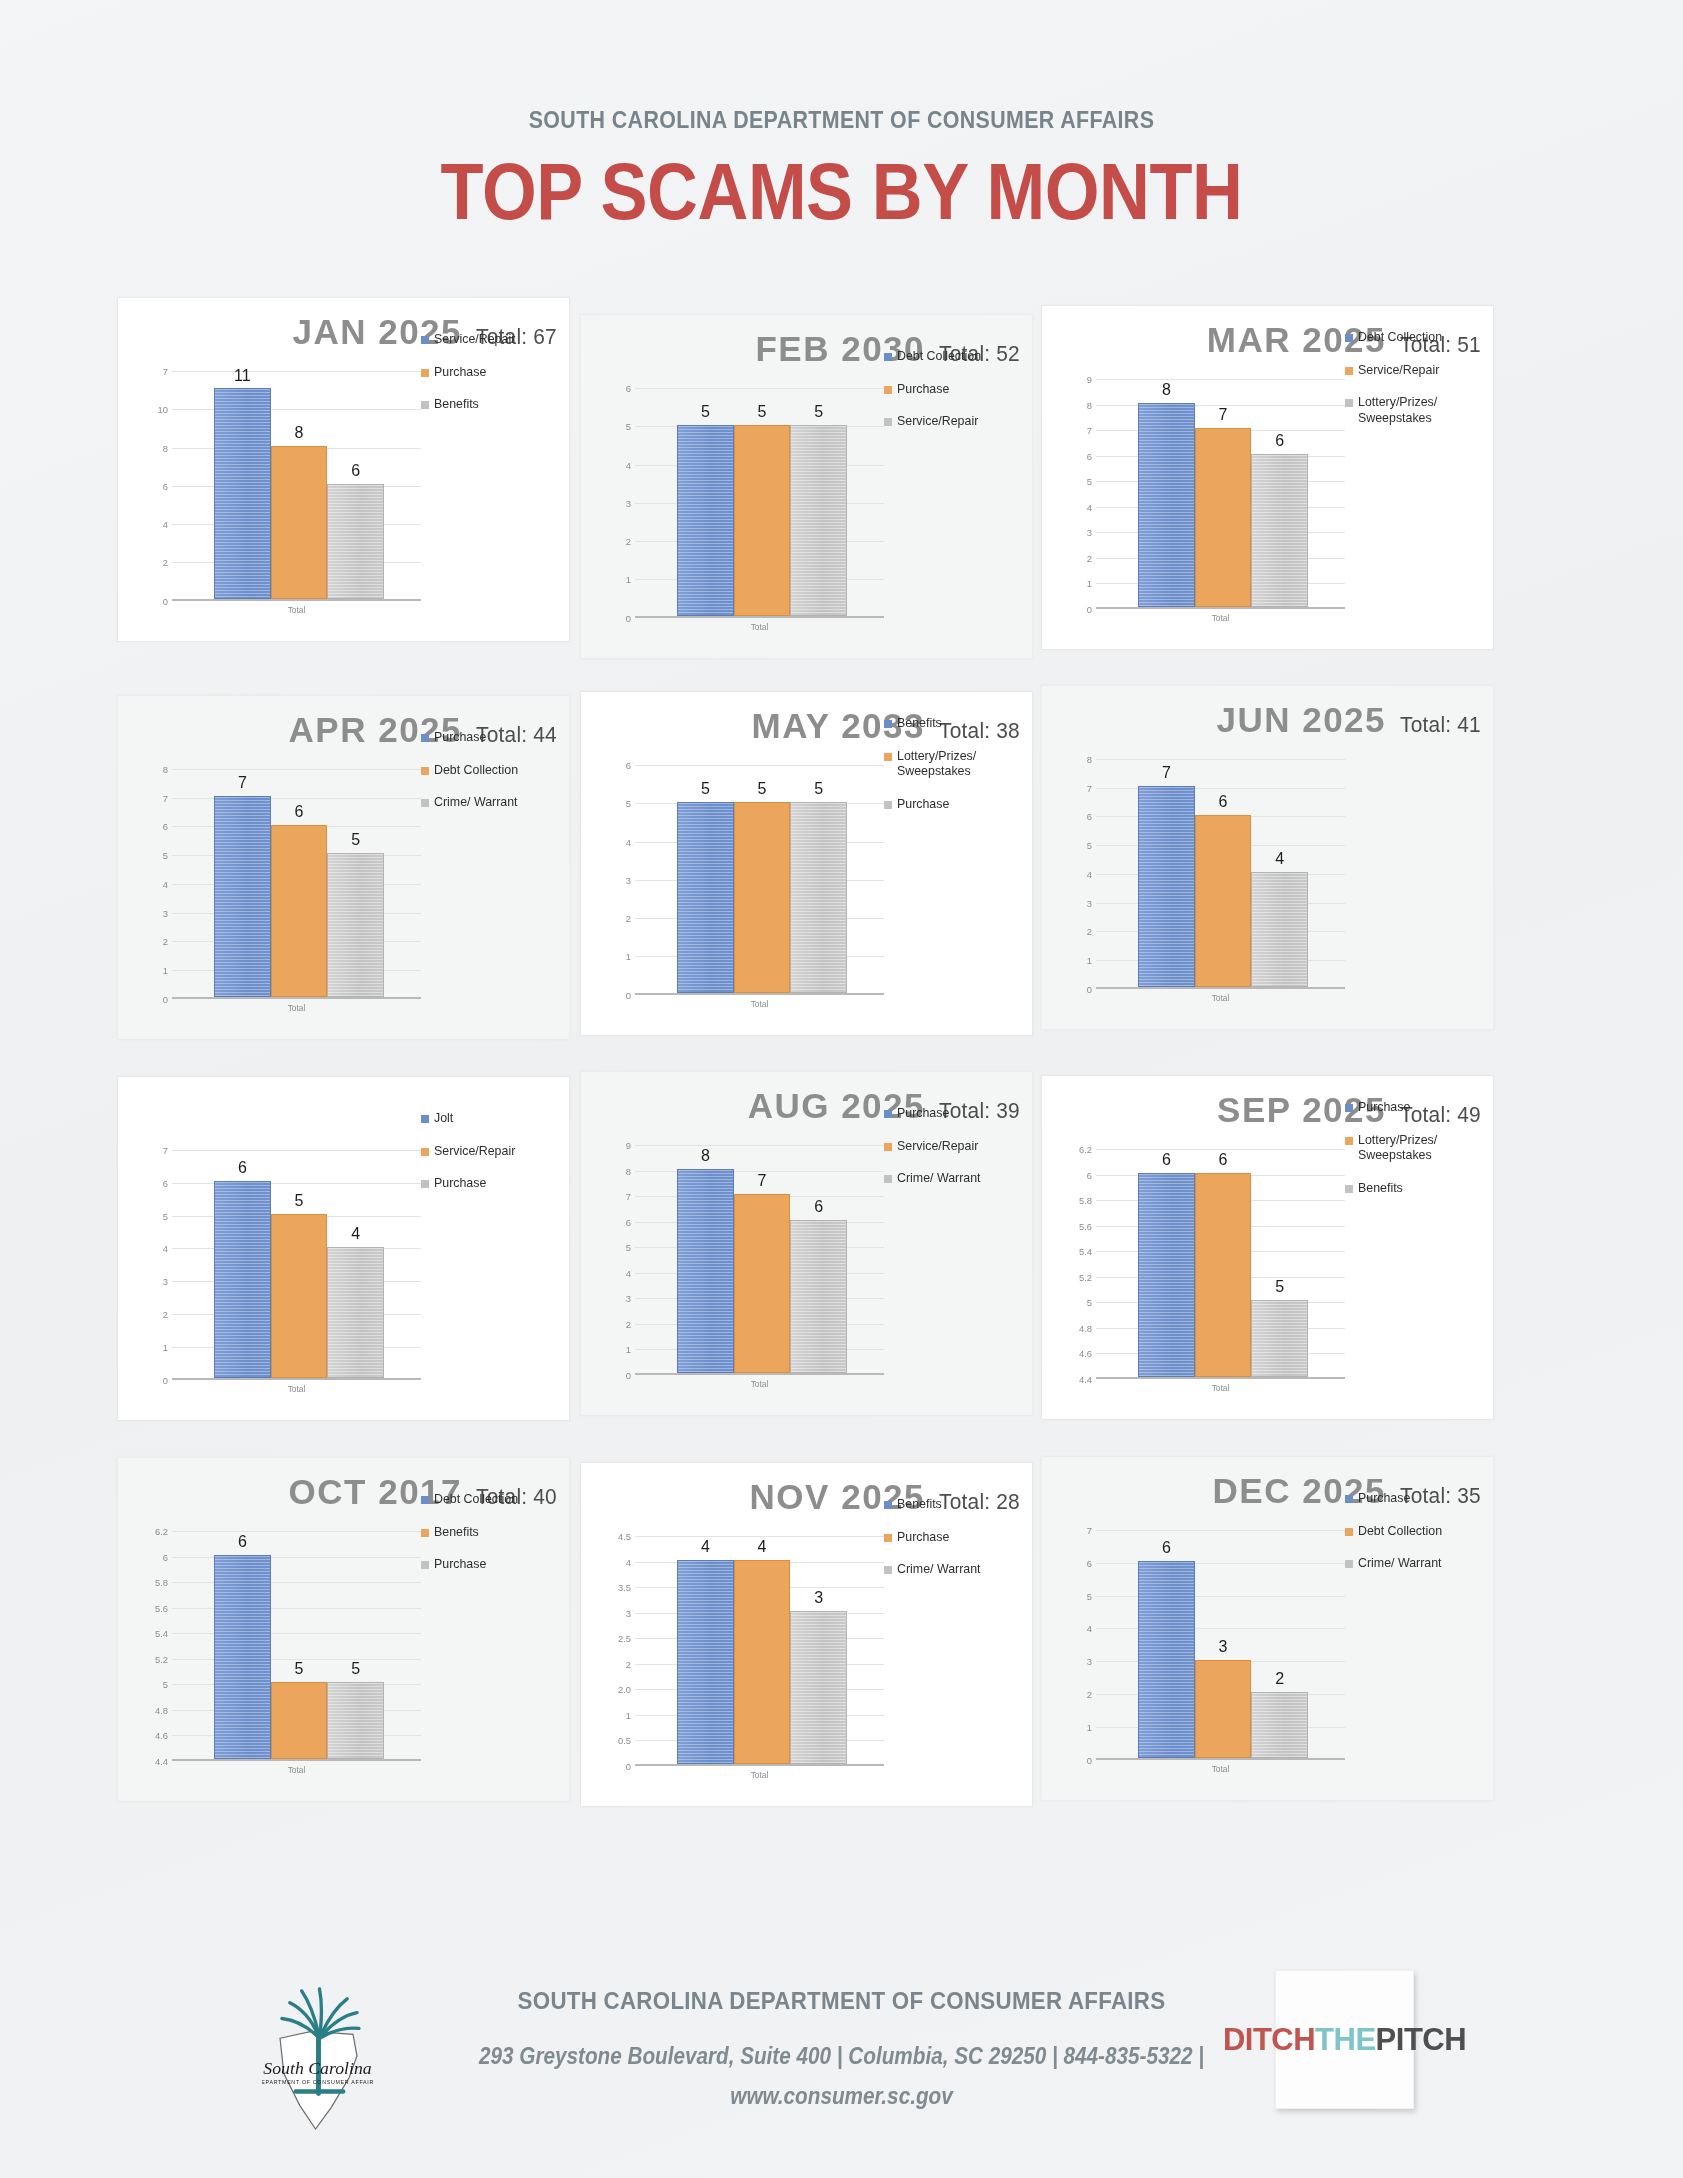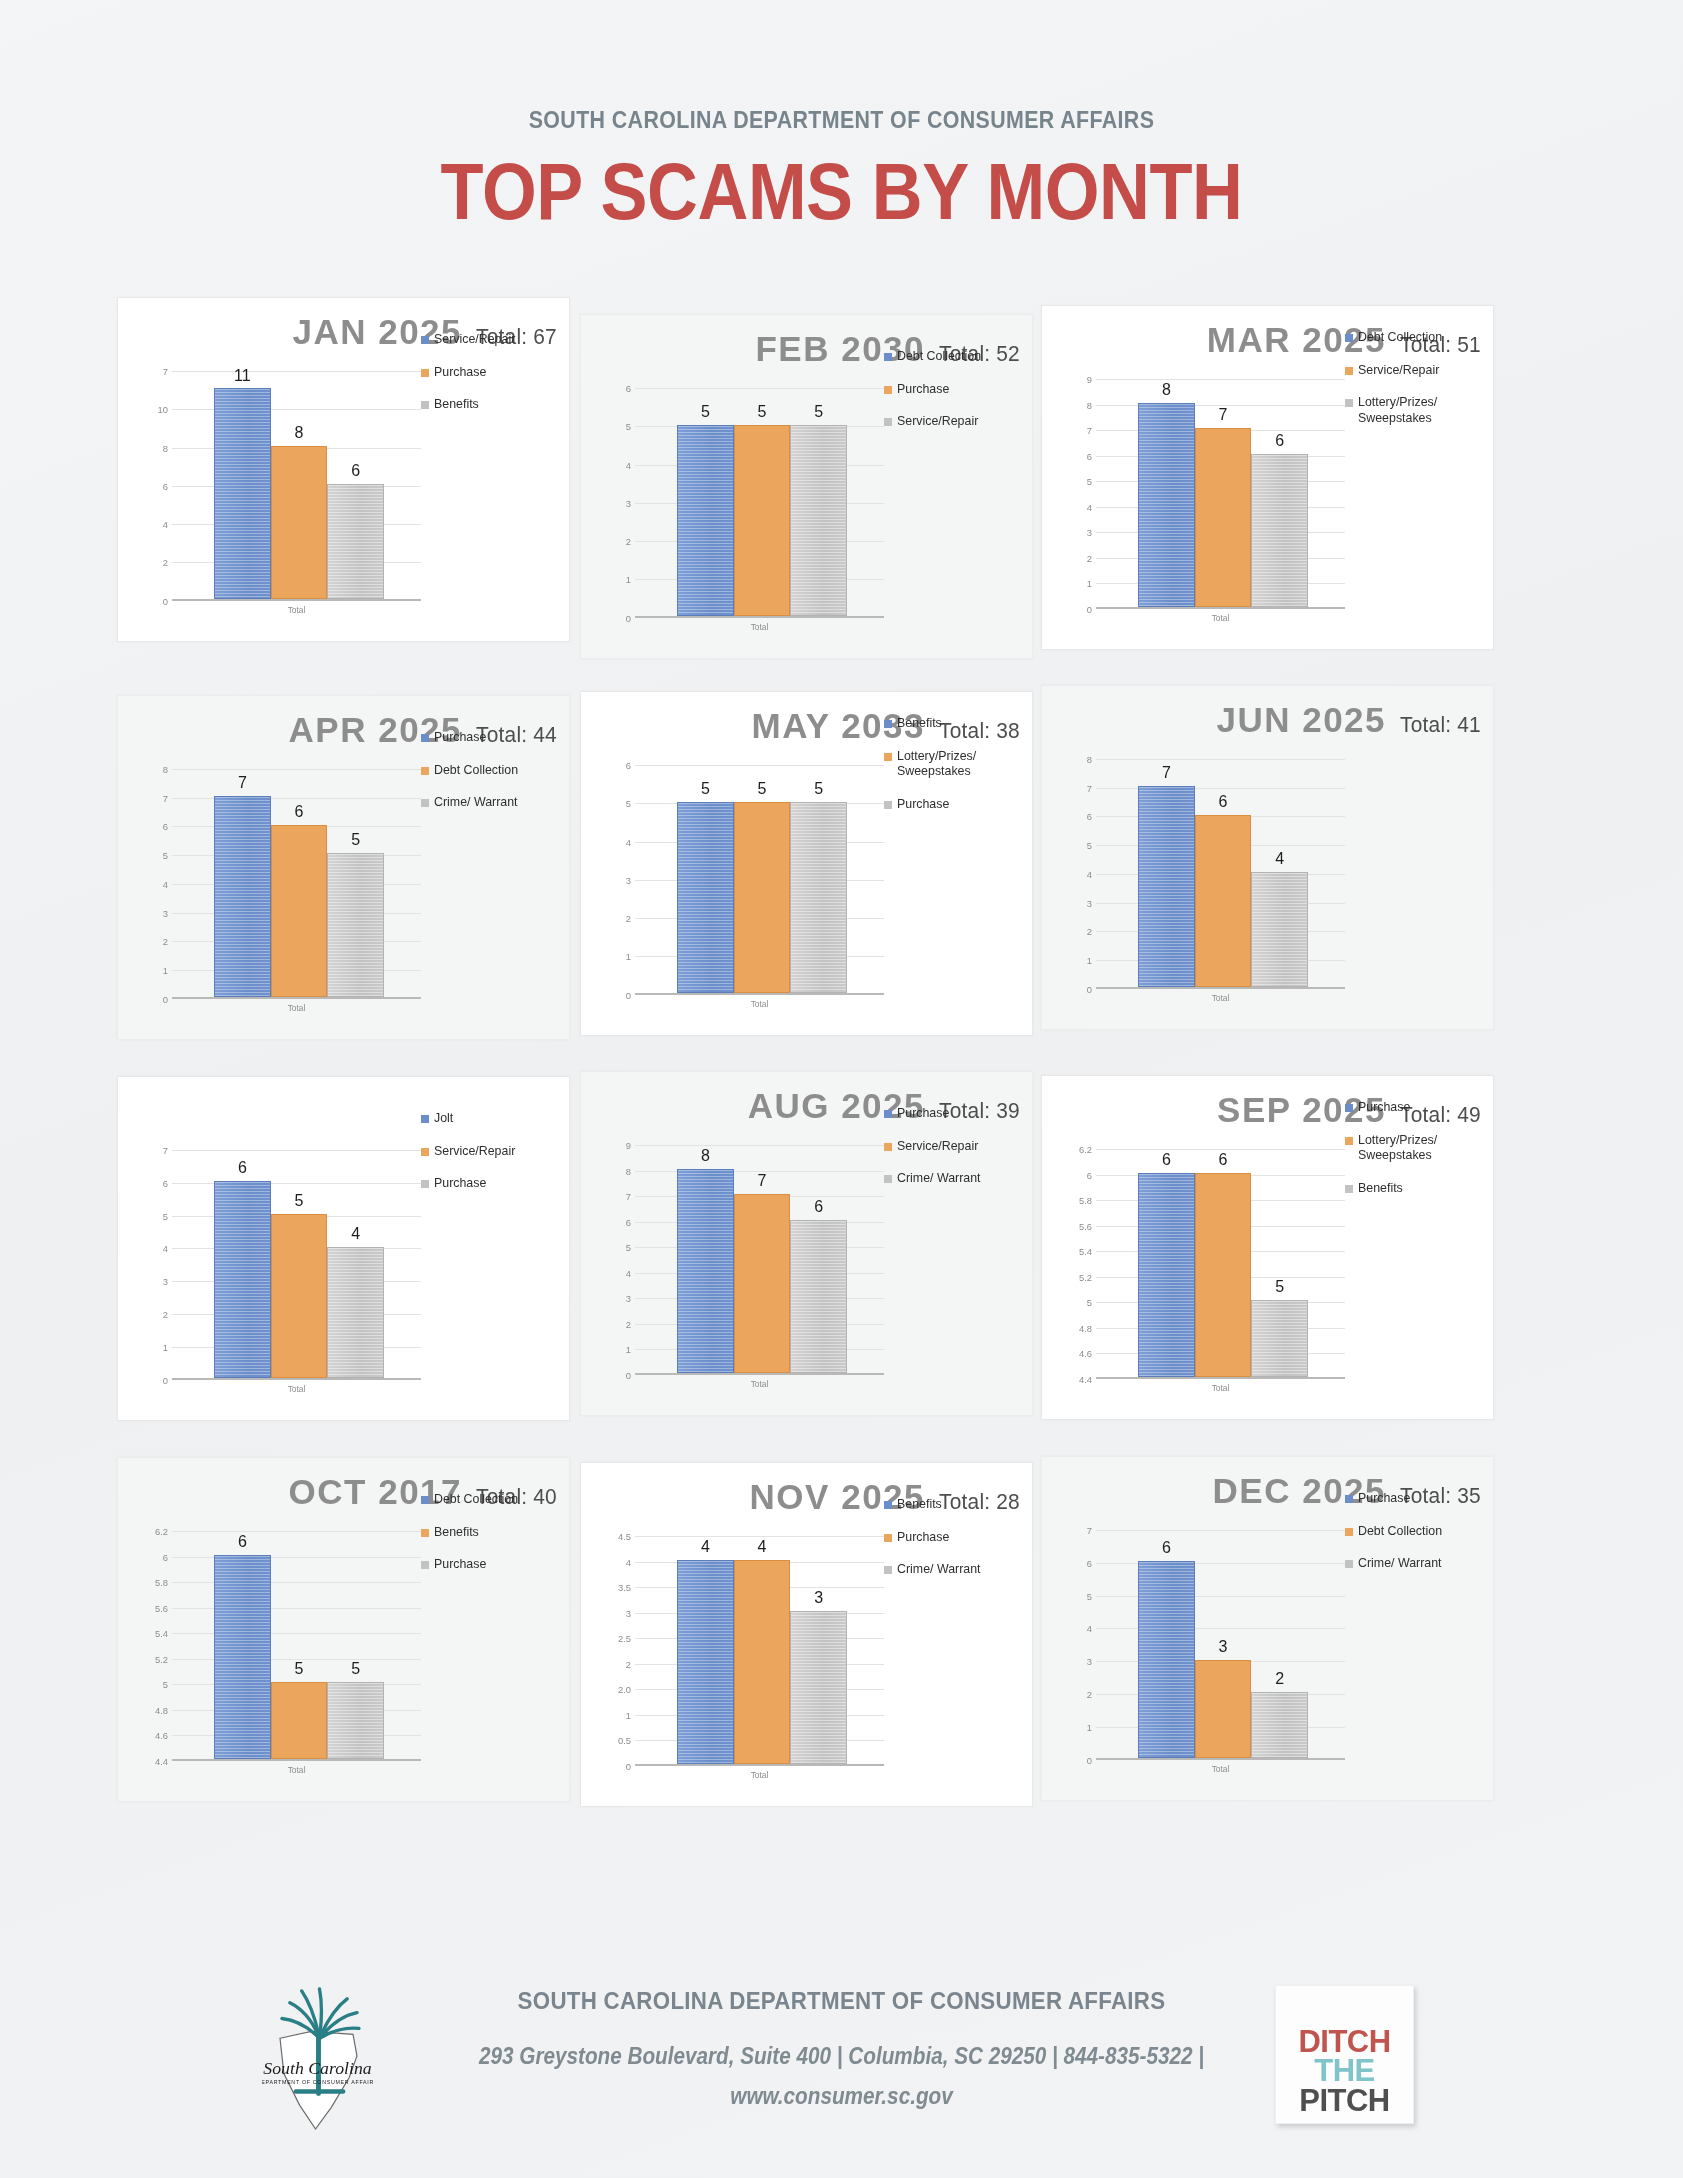--- a/index.html
+++ b/index.html
@@ -174,27 +174,27 @@
     text-align:center;
     font-size:23px;font-style:italic;font-weight:bold;
     color:#7f8a91;line-height:1.75;
     transform:scaleX(.9);
   }
   .sc-logo{
     position:absolute;left:262px;top:18px;
     width:111px;height:150px;
   }
   .dtp-logo{
-    position:absolute;left:1275px;top:20px;
+    position:absolute;left:1275px;top:5px;
     width:139px;height:139px;
     background:#fdfdfd;
     border:1px solid #f0f0f0;
     box-shadow:2px 3px 5px rgba(0,0,0,.16);
-    display:flex;flex-direction:column;
-    align-items:center;justify-content:flex-end;
+    display:flex;
+    align-items:center;justify-content:center;
     padding:8px 6px;box-sizing:border-box;
   }
   .dtp-line{
     font-size:31px;font-weight:bold;line-height:.95;
     letter-spacing:-0.5px;
     -webkit-text-stroke:0px;
   }
   .dtp-1{color:#c0544f;}
   .dtp-2{color:#7fc4c9;}
   .dtp-3{color:#4f4f4f;}

